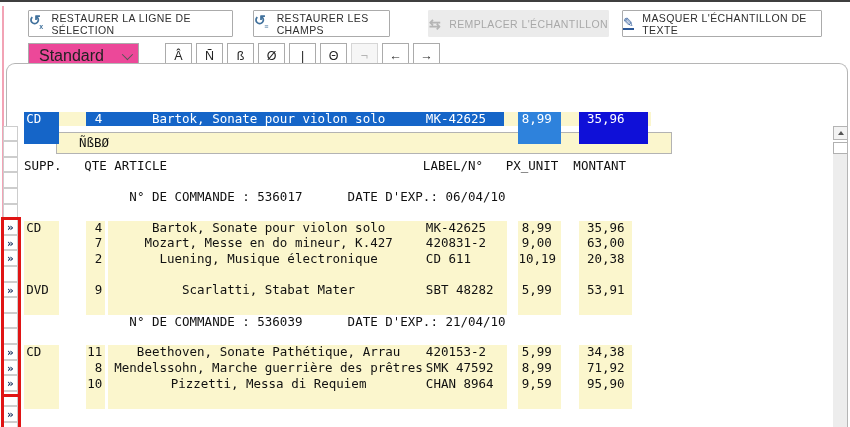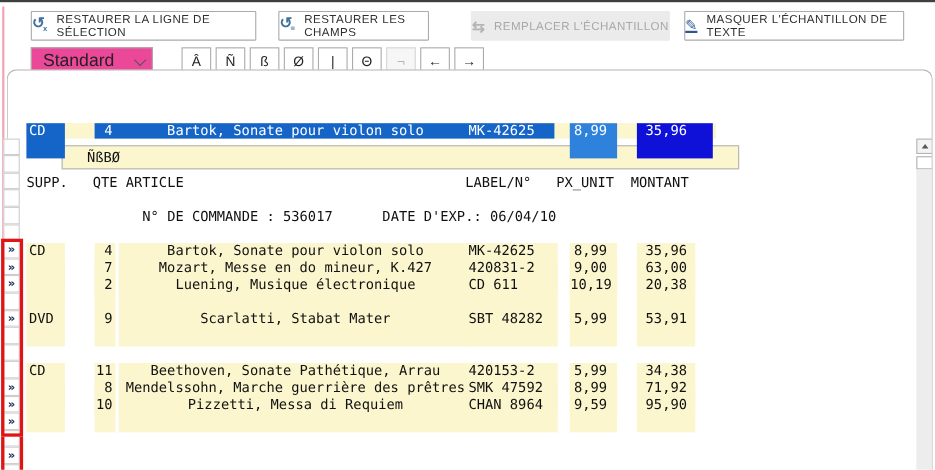--- a/index.html
+++ b/index.html
@@ -120,20 +120,21 @@
       <div class="dline">SUPP.   QTE ARTICLE                                  LABEL/N°   PX_UNIT  MONTANT</div>
       <div class="dline"></div>
       <div class="dline">              N° DE COMMANDE : 536017      DATE D'EXP.: 06/04/10</div>
       <div class="dline"></div>
       <div class="dline"><span class="f supp">CD</span><span class="f qte">4</span><span class="f article">Bartok, Sonate pour violon solo</span><span class="f label">MK-42625</span><span class="f px">8,99</span><span class="f mnt">35,96</span></div>
       <div class="dline"><span class="f supp"></span><span class="f qte">7</span><span class="f article">Mozart, Messe en do mineur, K.427</span><span class="f label">420831-2</span><span class="f px">9,00</span><span class="f mnt">63,00</span></div>
       <div class="dline"><span class="f supp"></span><span class="f qte">2</span><span class="f article">Luening, Musique électronique</span><span class="f label">CD 611</span><span class="f px">10,19</span><span class="f mnt">20,38</span></div>
       <div class="dline"></div>
       <div class="dline"><span class="f supp">DVD</span><span class="f qte">9</span><span class="f article">Scarlatti, Stabat Mater</span><span class="f label">SBT 48282</span><span class="f px">5,99</span><span class="f mnt">53,91</span></div>
       <div class="dline"></div>
+      <div class="dline">              N° DE COMMANDE : 536039      DATE D'EXP.: 21/04/10</div>
       <div class="dline"></div>
       <div class="dline"><span class="f supp">CD</span><span class="f qte">11</span><span class="f article">Beethoven, Sonate Pathétique, Arrau</span><span class="f label">420153-2</span><span class="f px">5,99</span><span class="f mnt">34,38</span></div>
       <div class="dline"><span class="f supp"></span><span class="f qte">8</span><span class="f article">Mendelssohn, Marche guerrière des prêtres</span><span class="f label">SMK 47592</span><span class="f px">8,99</span><span class="f mnt">71,92</span></div>
       <div class="dline"><span class="f supp"></span><span class="f qte">10</span><span class="f article">Pizzetti, Messa di Requiem</span><span class="f label">CHAN 8964</span><span class="f px">9,59</span><span class="f mnt">95,90</span></div>
       <div class="dline"></div>
       <div class="dline"></div>
     </div>
   <div class="sb-btn">
       <span class="tri"></span>
     </div>

